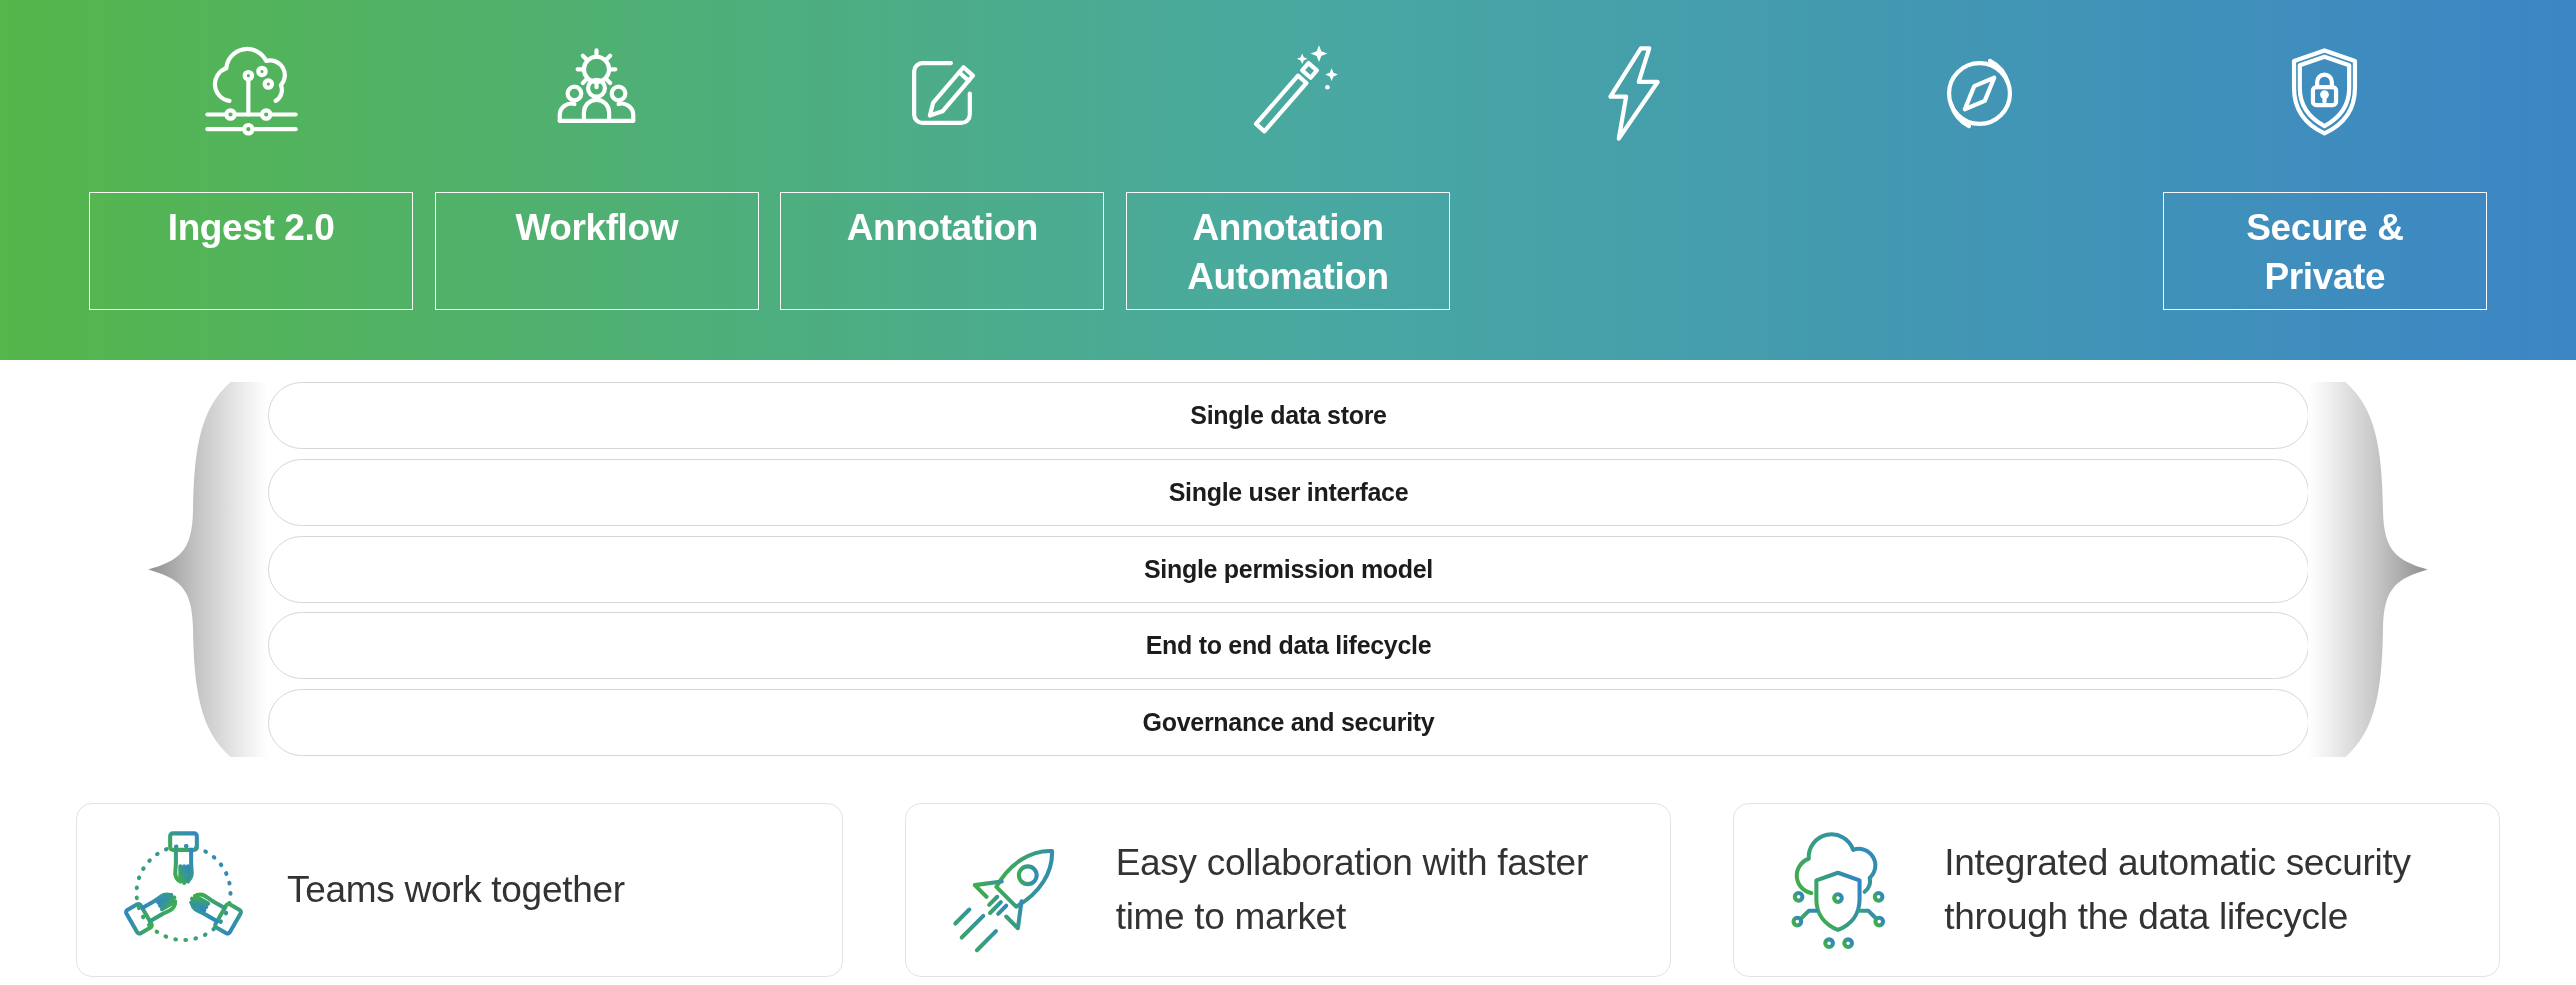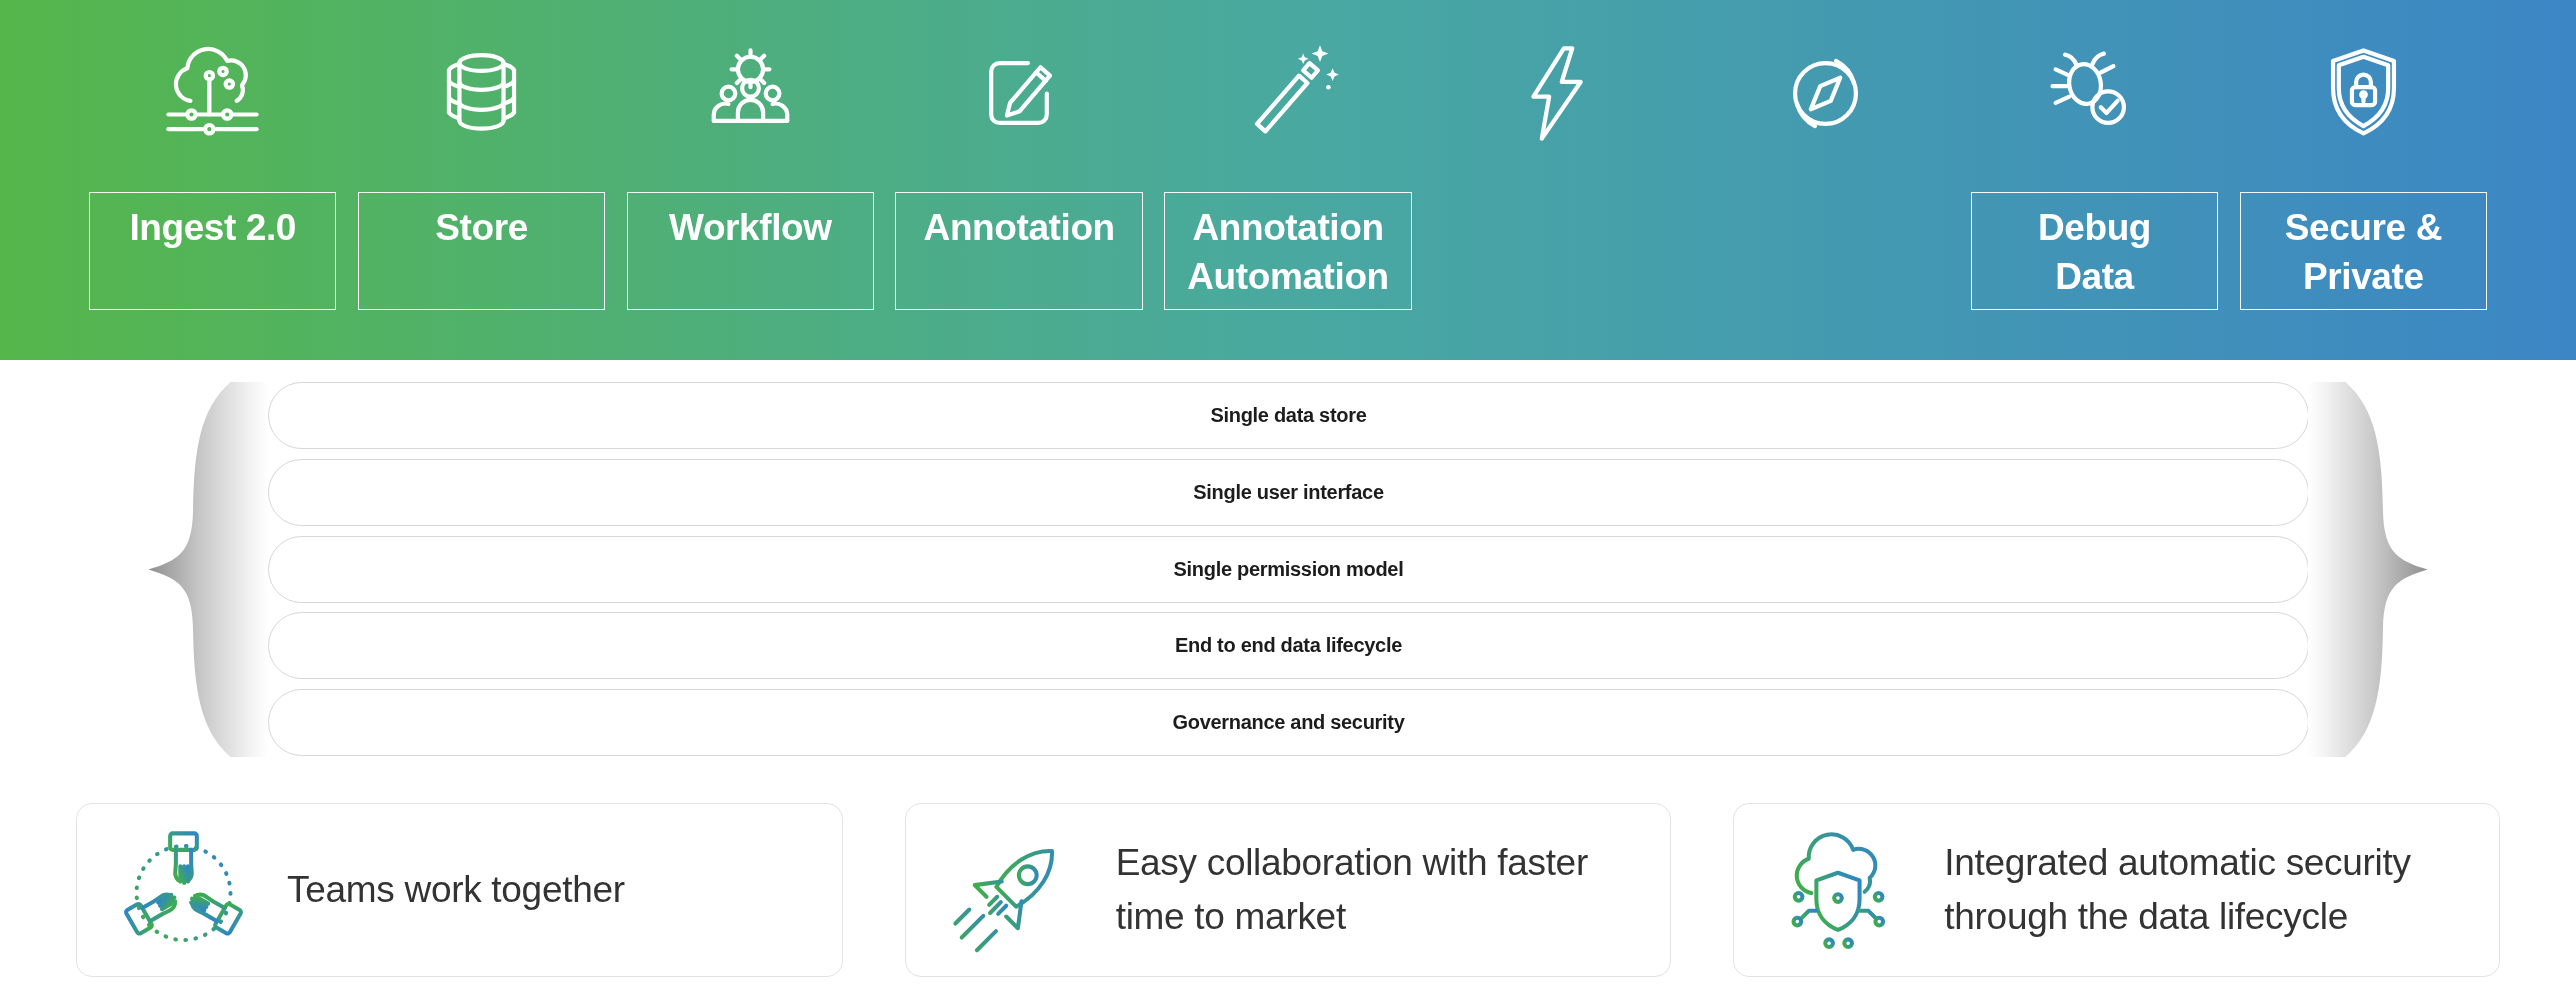--- a/index.html
+++ b/index.html
@@ -16,21 +16,21 @@
                border:1.8px solid rgba(255,255,255,.95); text-align:center;
                padding-top:10.7px; color:#ffffff; font-weight:700; font-size:37px;
                line-height:1.32; white-space:pre-line; letter-spacing:-0.4px; }
 
   
   .middle { position:relative; height:397px; background:#ffffff; padding-top:22px; }
   .pills { margin:0 267px 0 268px; }
   .pill { height:67px; margin-bottom:9.8px; background:#ffffff;
           border:1.8px solid #d7d7d7; border-radius:36px;
           display:flex; align-items:center; justify-content:center;
-          font-weight:700; font-size:20px; color:#1c1c1c; letter-spacing:-0.3px; }
+          font-weight:700; font-size:25px; color:#1c1c1c; letter-spacing:-0.3px; }
   .pill:last-child { margin-bottom:8px; }
   .brace { position:absolute; top:22px; width:125px; height:375px; }
   .brace-left { left:143px; }
   .brace-right { right:143px; transform:scaleX(-1); }
 
   
   .cards { display:flex; gap:62px; margin:46px 76px 0 76px; }
   .card { flex:1; height:174px; background:#ffffff; border:1.8px solid #e3e3e3;
           border-radius:16px; display:flex; align-items:center;
           padding:0 31px 0 43px; gap:40px; }
@@ -59,37 +59,20 @@
         <circle cx="64" cy="70" r="4"></circle>
           <path d="M70 70 H92"></path>
         <path d="M8 84 H40"></path>
           <circle cx="47" cy="84" r="4"></circle>
           <path d="M54 84 H92"></path>
       </svg>
     </div>
     <div class="label-box">Ingest 2.0</div>
   </div>
 
-  <div class="feature-col">
-    <div class="icon-slot">
-      <svg viewBox="0 0 100 100" class="wicon">
-        <ellipse cx="50" cy="21" rx="21" ry="7.5"></ellipse>
-        <path d="M29 21 V76 M71 21 V76"></path>
-        <path d="M29 76 A21 7.5 0 0 0 71 76"></path>
-        <path d="M29 39 A21 7.5 0 0 0 71 39"></path>
-        <path d="M29 58 A21 7.5 0 0 0 71 58"></path>
-        <path d="M19 28 V68 M81 28 V68"></path>
-        <path d="M19 28 a28 9 0 0 1 10 -6 M81 28 a28 9 0 0 0 -10 -6"></path>
-        <path d="M19 38 a28 9 0 0 0 8 5 M81 38 a28 9 0 0 1 -8 5"></path>
-        <path d="M19 54 a28 9 0 0 0 8 5 M81 54 a28 9 0 0 1 -8 5"></path>
-        <path d="M19 68 a28 9 0 0 0 8 5 M81 68 a28 9 0 0 1 -8 5"></path>
-      </svg>
-    </div>
-    <div class="label-box">Store</div>
-  </div>
 
   <div class="feature-col">
     <div class="icon-slot">
       <svg viewBox="0 0 100 100" class="wicon">
         <circle cx="50" cy="27" r="12"></circle>
         <path d="M50 9 v6 M50 39 v5 M32 27 h6 M62 27 h6 M37 14 l4.3 4.3 M58.7 35.7 l4.3 4.3 M63 14 l-4.3 4.3 M41.3 35.7 L37 40"></path>
         <circle cx="50" cy="45" r="8"></circle>
         <path d="M38 76 v-8 a12 12 0 0 1 24 0 v8"></path>
         <circle cx="29" cy="50" r="6.5"></circle>
           <circle cx="71" cy="50" r="6.5"></circle>
@@ -139,34 +122,20 @@
     <div class="icon-slot">
       <svg viewBox="0 0 100 100" class="wicon">
         <circle cx="50" cy="50" r="29"></circle>
         <path d="M23 60 A33 33 0 0 0 40 81"></path>
         <path d="M60 19 A33 33 0 0 1 77 40"></path>
         <path d="M64 35 L55 57 L36 65 L45 43 Z"></path>
       </svg>
     </div>
   </div>
 
-  <div class="feature-col">
-    <div class="icon-slot">
-      <svg viewBox="0 0 100 100" class="wicon">
-        <ellipse cx="41" cy="41" rx="15" ry="19" transform="rotate(-10 41 41)"></ellipse>
-        <path d="M33 23 C31 18 27 14 22 13"></path>
-        <path d="M48 22 C50 17 54 13 59 12"></path>
-        <path d="M26 33 L13 27 M24 43 H10 M26 53 L13 59 M56 30 L68 24"></path>
-        <circle cx="63" cy="63" r="15"></circle>
-        <path d="M56 63 l5.5 5.5 L72 57"></path>
-      </svg>
-    </div>
-    <div class="label-box">Debug
-Data</div>
-  </div>
 
   <div class="feature-col">
     <div class="icon-slot">
       <svg viewBox="0 0 100 100" class="wicon">
         <path d="M50 9 L79 19 V45 C79 66 67 80 50 88 C33 80 21 66 21 45 V19 Z"></path>
         <path d="M50 15 L73.5 23 V45 C73.5 61.5 64 73.5 50 81 C36 73.5 26.5 61.5 26.5 45 V23 Z"></path>
         <rect x="39" y="44" width="22" height="17" rx="3"></rect>
         <path d="M43 44 v-5 a7 7 0 0 1 14 0 v5"></path>
         <circle cx="50" cy="51" r="2.2"></circle>
           <path d="M50 53.5 v4"></path>

